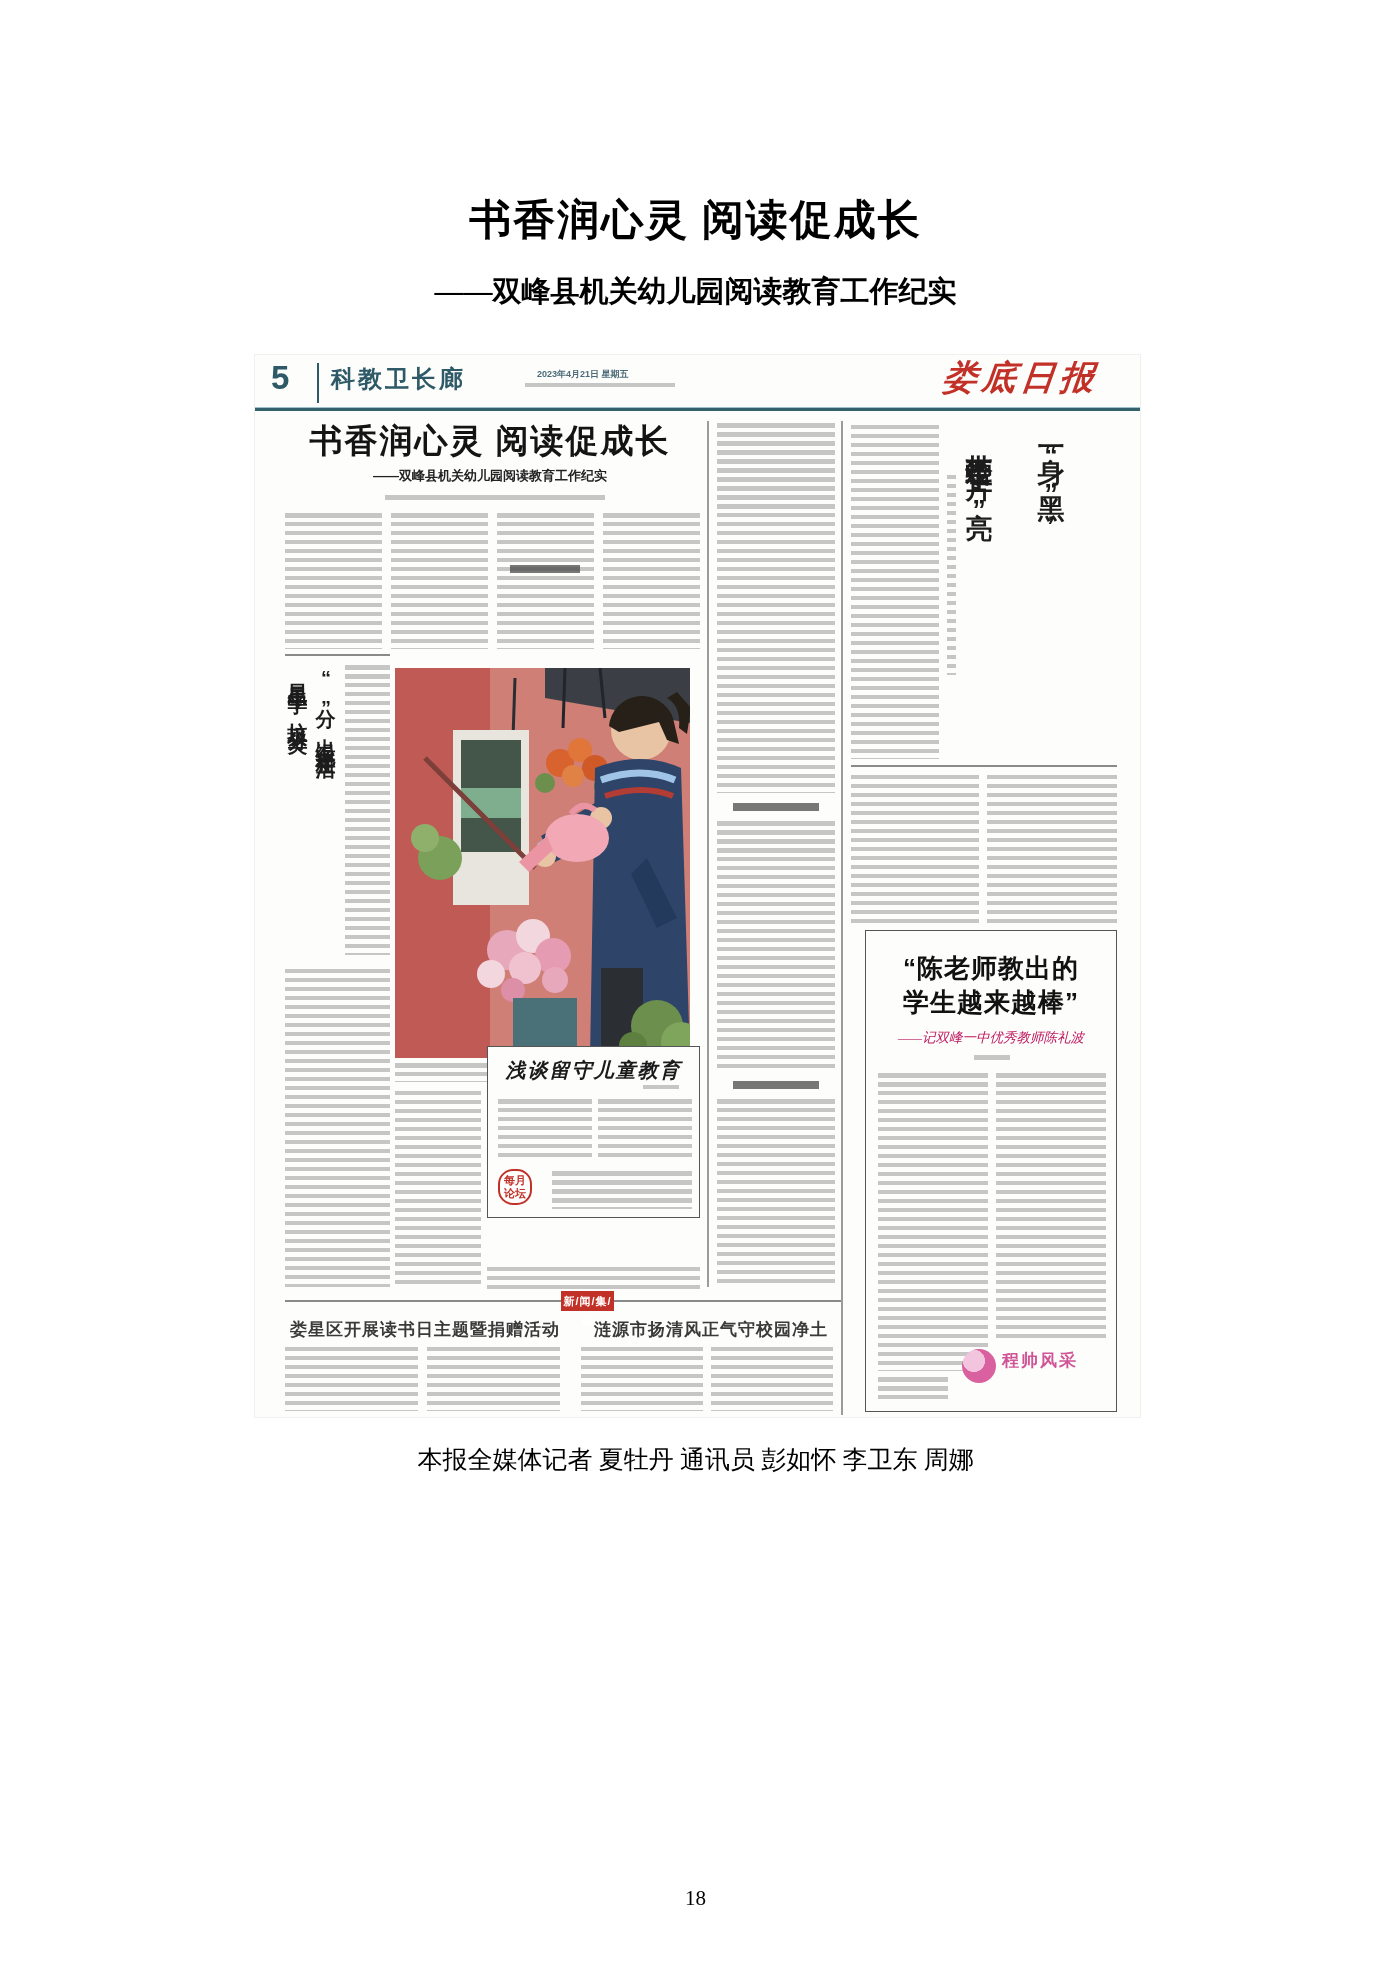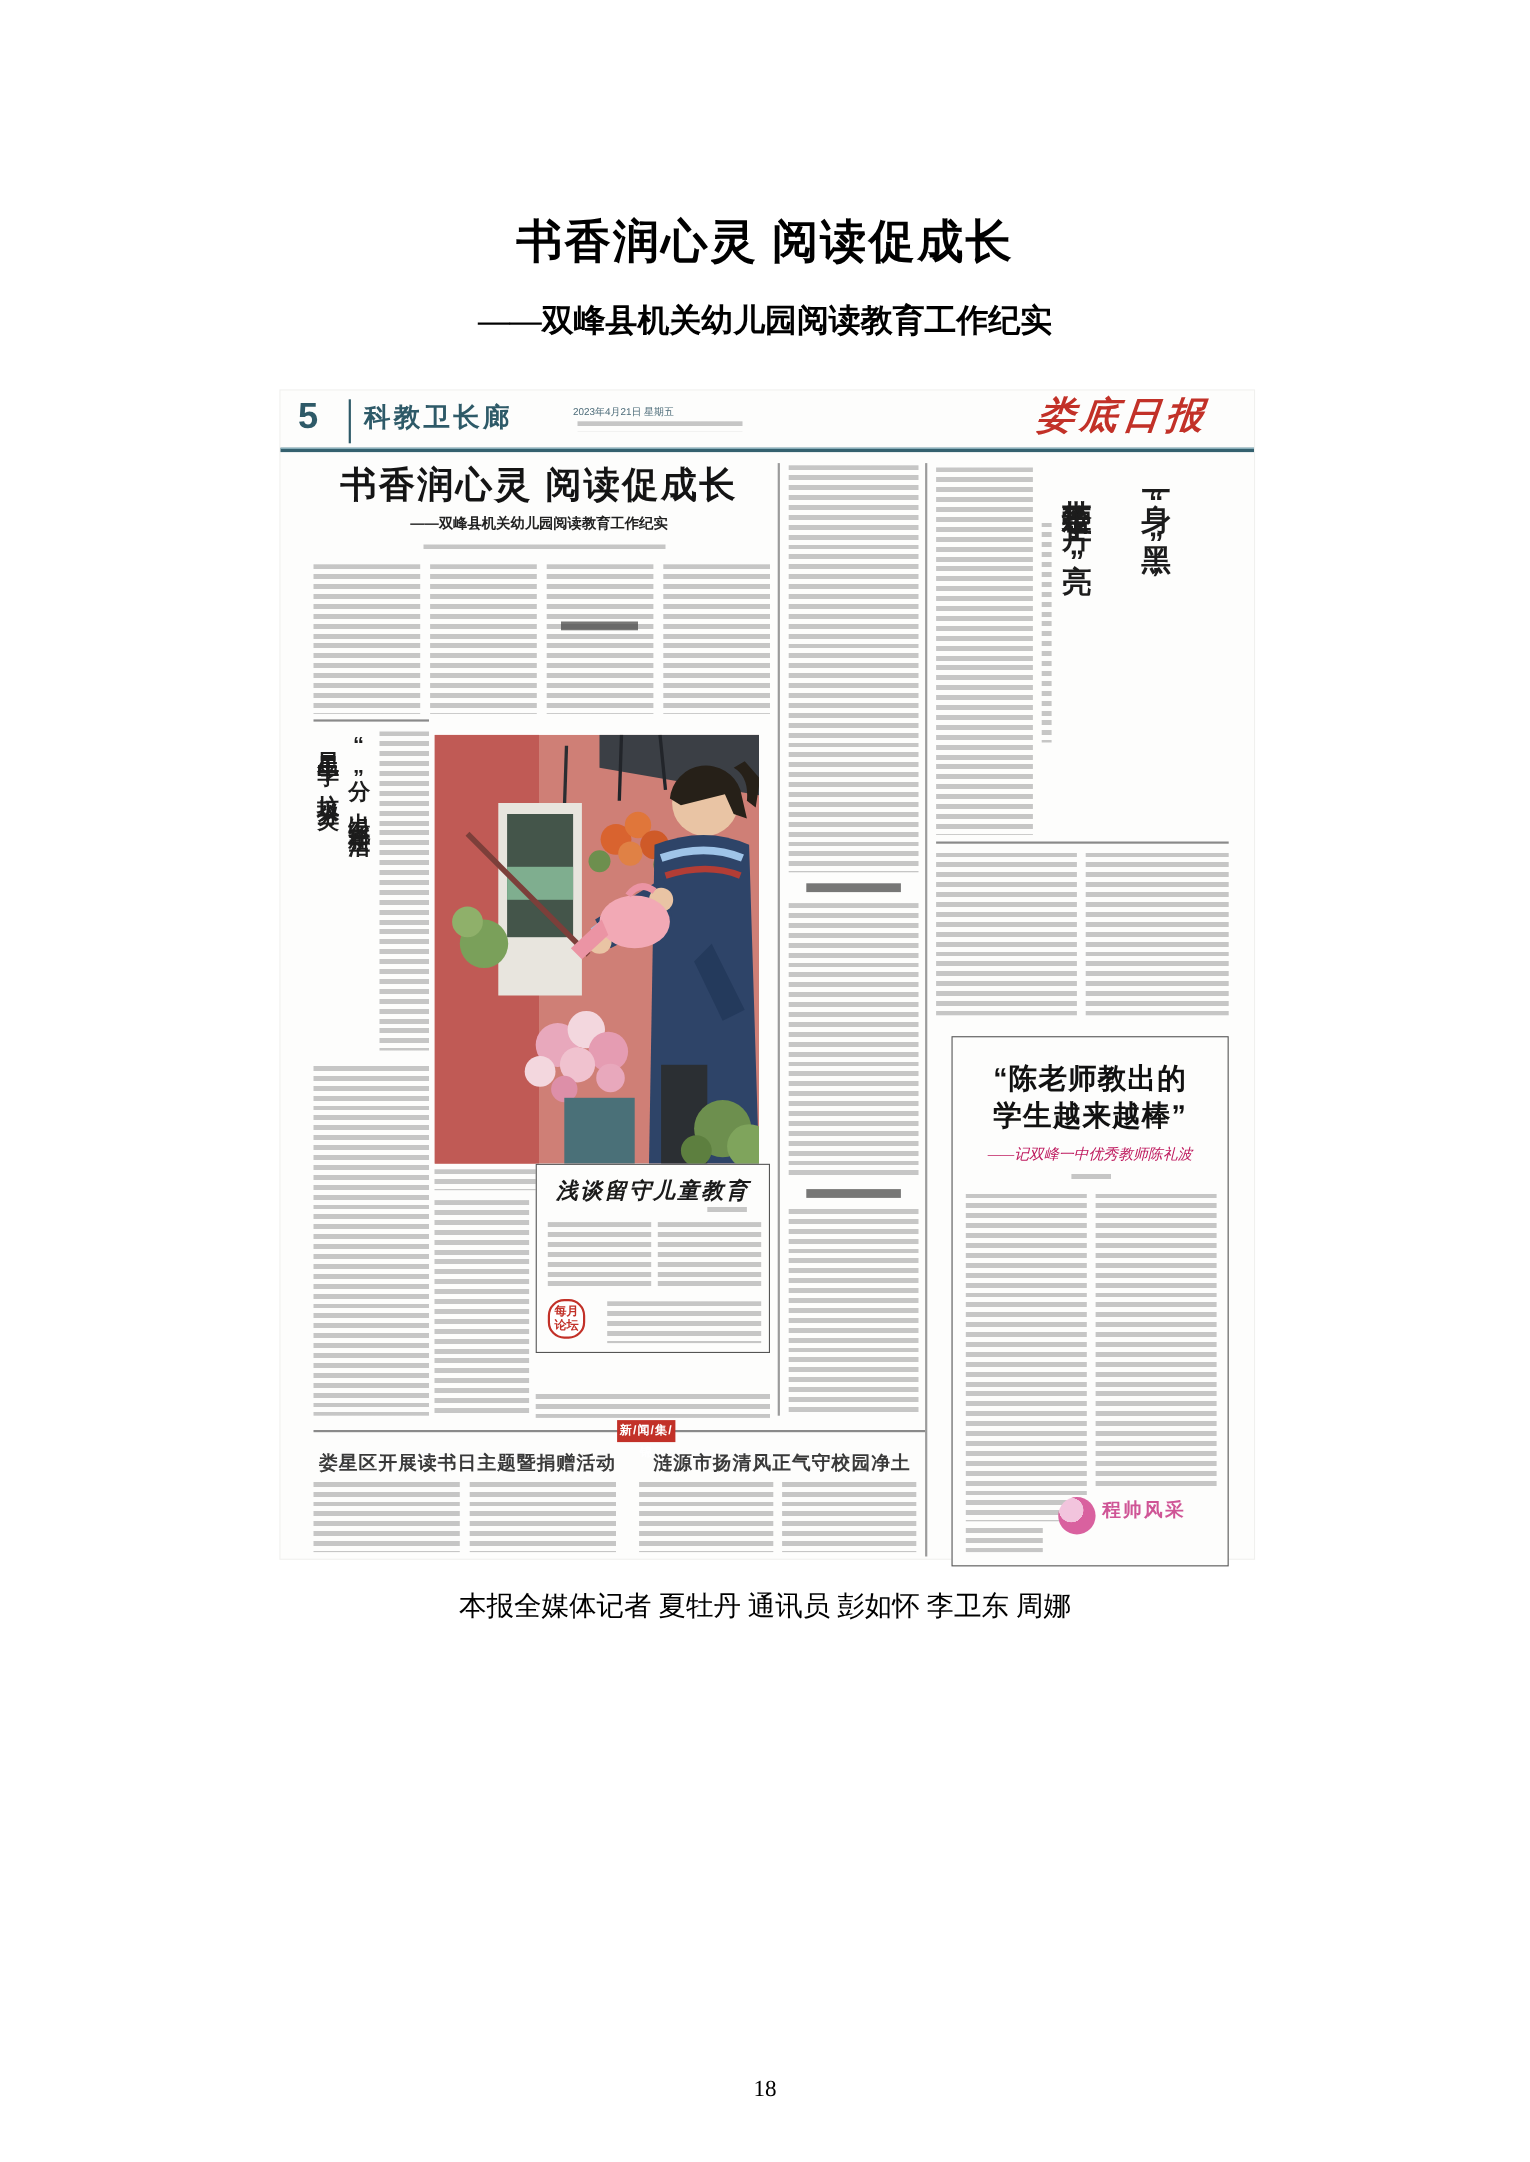--- a/index.html
+++ b/index.html
@@ -24,21 +24,21 @@
   
   .np {
     left:255px; top:355px; width:885px; height:1062px;
     background:#fdfdfc; outline:1px solid #f0f0ee;
     font-family:"Liberation Sans","DejaVu Sans",sans-serif;
   }
   .teal { color:#2e5a68; }
   .np-pagenum { left:16px; top:4px; font-size:33px; font-weight:bold; }
   .np-hdr-div { left:62px; top:8px; width:2px; height:40px; background:#2e5a68; }
   .np-section { left:76px; top:8px; font-size:24px; font-weight:bold; letter-spacing:3px; }
-  .np-dateline{ left:266px; top:13px; font-size:9px; font-weight:normal; color:#4c6b78; }
+  .np-dateline{ left:282px; top:13px; font-size:9px; font-weight:bold; color:#4c6b78; }
   .np-masthead{ left:688px; top:0px; font-size:34px; font-weight:bold; font-style:italic;
                 color:#c23128; letter-spacing:5px; transform:skewX(-6deg);
                 font-family:"Liberation Serif",serif; }
   .np-rule    { left:0; top:52px; width:885px; height:4px; background:#35616f; border-top:1px solid #9fc3cd; }
 
   .np-headline{ left:20px; top:64px; width:430px; font-size:33px; font-weight:bold; letter-spacing:2px; color:#141414; }
   .np-subhead { left:20px; top:112px; width:430px; font-size:13px; font-weight:bold; color:#222; }
 
   
   .sim {
@@ -47,21 +47,21 @@
   }
   .sim-dark { background:#4a4a4a; opacity:.75; height:8px; }
   .vline { background:#9b9b9b; width:1.5px; }
   .hline { background:#8a8a8a; height:2px; }
 
   .vtext {
     writing-mode:vertical-rl; text-orientation:upright;
     font-weight:bold; color:#1c1c1c; letter-spacing:4px;
   }
 
-  .np-box { border:1.5px solid #555; background:#fdfdfc;margin-top:12px; }
+  .np-box { border:1.5px solid #555; background:#fdfdfc; }
   .box-title { font-size:20px; font-weight:bold; font-style:italic; letter-spacing:2px; color:#1a1a1a;
                font-family:"Liberation Serif",serif; }
   .forum-badge {
     border:2px solid #c23128; border-radius:15px; color:#c23128; font-weight:bold;
     font-size:11px; line-height:13px; text-align:center; padding:3px 4px; background:#fff;
   }
   .news-badge { background:#c23128; color:#fff; font-size:11px; font-weight:bold;
                 text-align:center; line-height:20px; letter-spacing:1px; }
   .bottom-headline { font-size:17px; font-weight:bold; color:#3a3a3a; letter-spacing:1px; }
   .t-head { font-size:26px; font-weight:bold; color:#111; letter-spacing:1px; }

